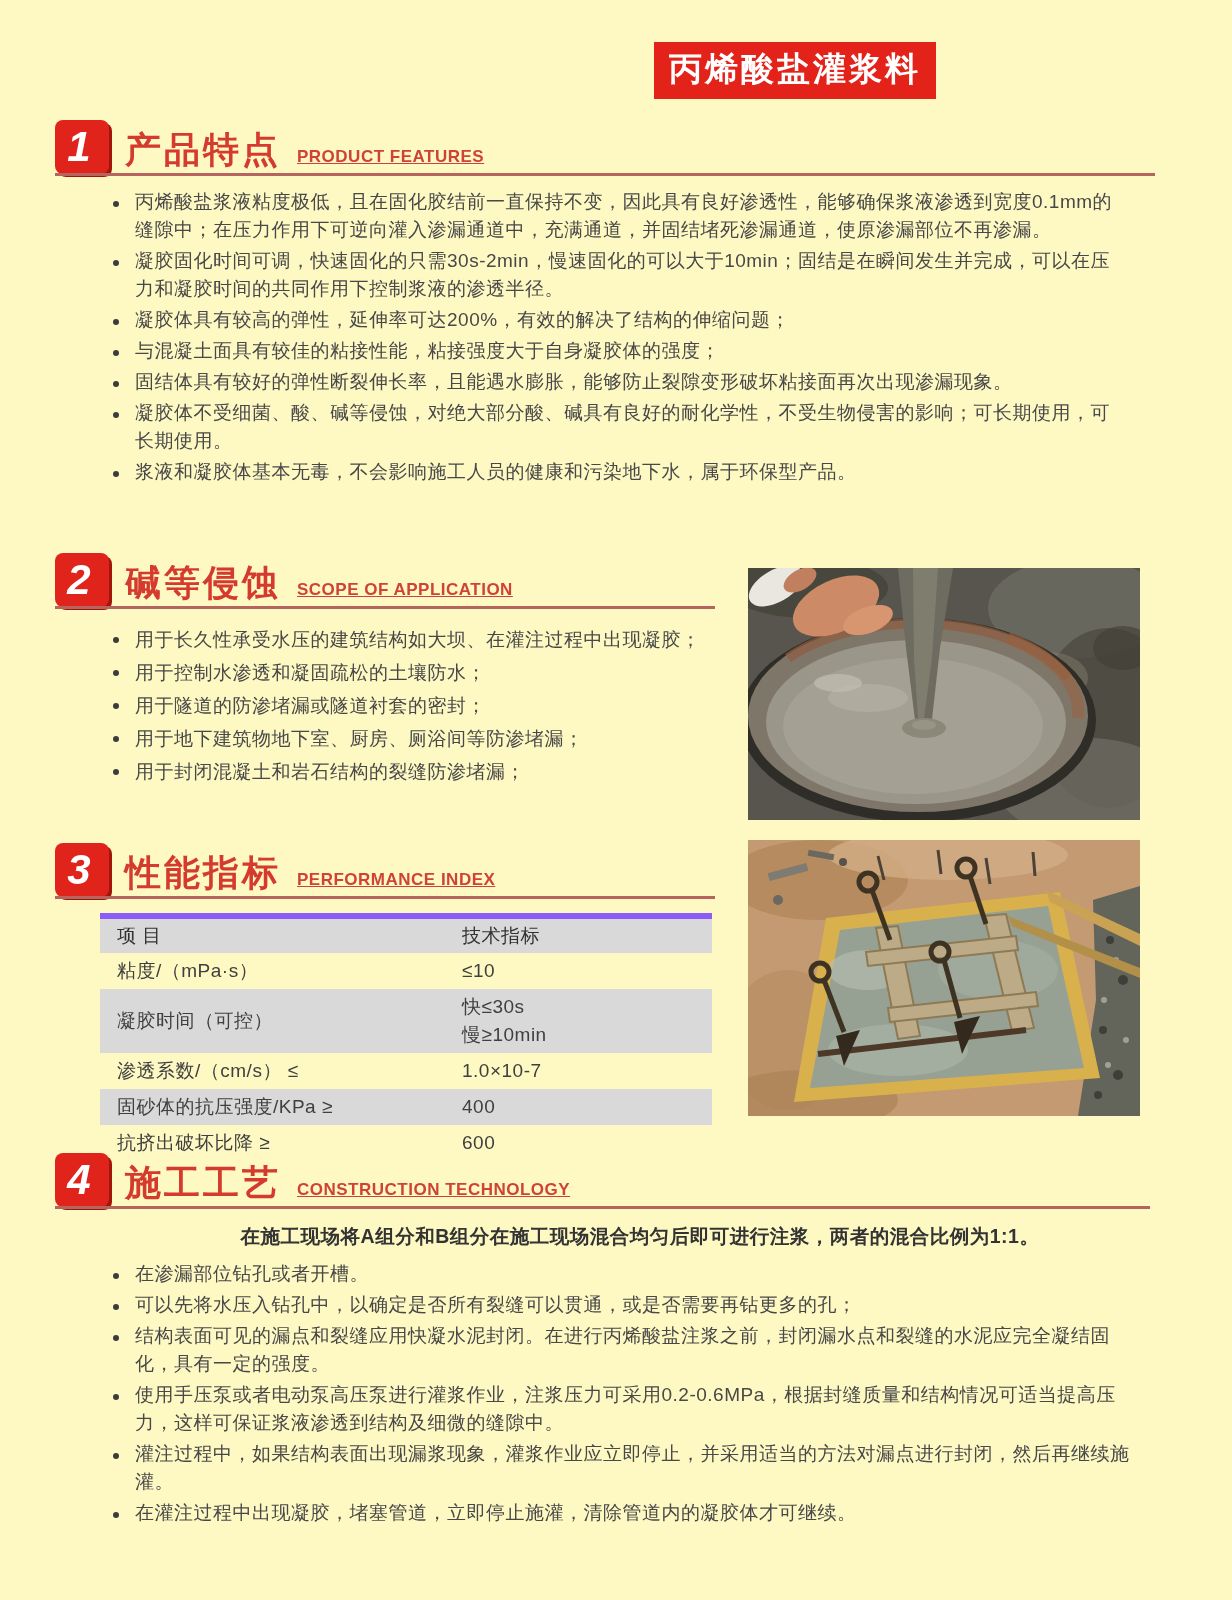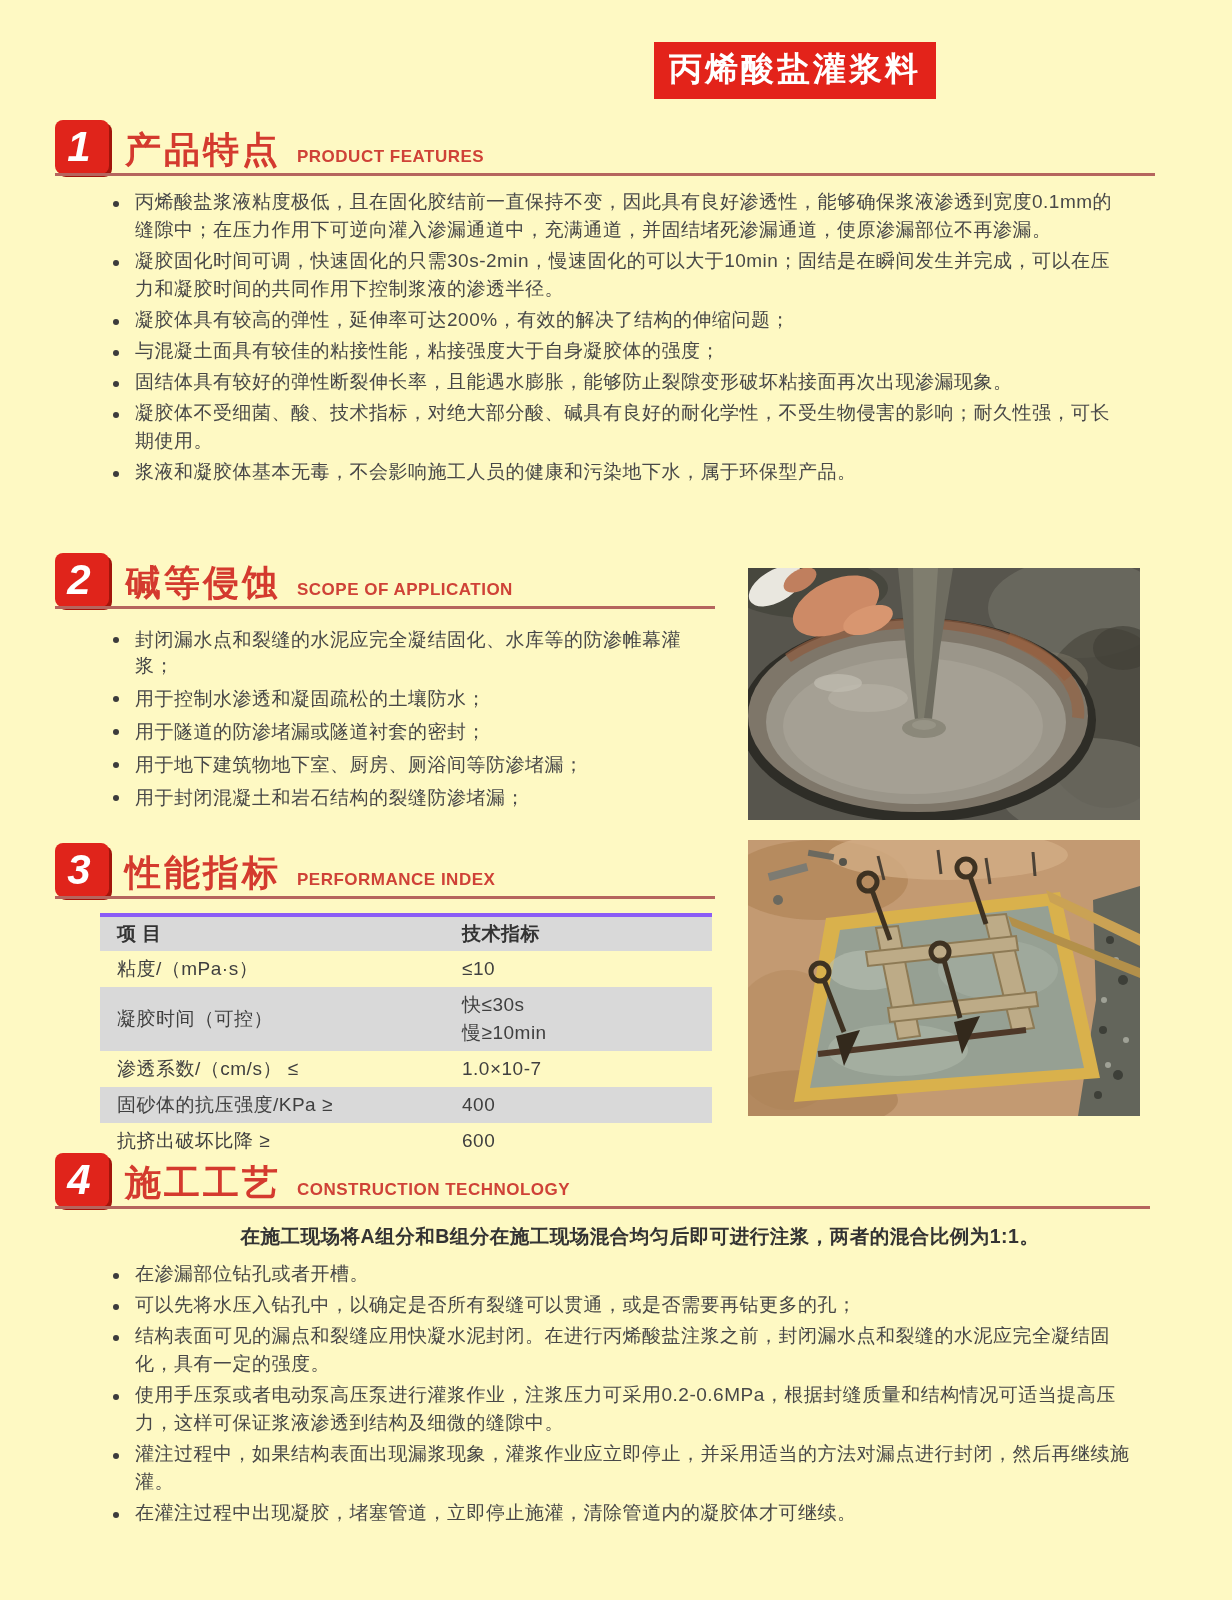--- a/index.html
+++ b/index.html
@@ -21,21 +21,21 @@
   .sec-line { position:absolute; left:0; right:0; bottom:0; height:3px; background:#b5655e; }
   .sec-num {
     width:54px; height:54px; flex:0 0 54px;
     background:#e0241b; border-radius:8px;
     box-shadow:3px 3px 0 #a2150b;
     color:#fff; font-size:42px; font-weight:bold; font-style:italic;
     display:flex; align-items:center; justify-content:center;
     padding-right:6px; margin-bottom:-2px;
   }
   .sec-title-zh { color:#d43a2e; font-size:36px; font-weight:bold; letter-spacing:3px; line-height:1; margin-bottom:4px; }
-  .sec-title-en { color:#cf4237; font-size:17px; font-weight:bold; letter-spacing:0.5px; margin-bottom:5px; white-space:nowrap; }
+  .sec-title-en { color:#cf4237; font-size:17px; font-weight:bold; letter-spacing:0.5px; margin-bottom:5px; white-space:nowrap;text-decoration:underline; }
 
   
   ul.bullets { list-style:none; margin-top:12px; }
   ul.bullets li {
     position:relative; padding-left:42px;
     font-size:19px; line-height:28px; color:#484848;
     margin-bottom:3px; letter-spacing:0.5px;
   }
   ul.bullets li::before {
     content:""; position:absolute; left:20px; top:13px;
@@ -49,21 +49,21 @@
   .intro {
     margin:14px 0 0 75px;
     font-size:19.5px; font-weight:bold; color:#333; letter-spacing:0.5px;text-align:center;
   }
 
   
   table.spec { border-collapse:collapse; margin:14px 0 0 45px; width:612px; font-size:19px; color:#3f3f3f; table-layout:fixed; }
   table.spec td { padding:4px 0 4px 17px; vertical-align:middle; letter-spacing:0.5px; }
   table.spec col.c1 { width:345px; }
   table.spec tr.gray { background:#d9d9d9; }
-  table.spec tr.head td { font-weight:bold; color:#333; border-top:4px solid #8b5cf6; }
+  table.spec tr.head td { font-weight:normal; color:#333; border-top:6px solid #8b5cf6; }
   td.val { white-space:pre-line; line-height:28px; }
 
   
   .photo { position:absolute; display:block; }
   #photo1 { left:748px; top:568px; width:392px; height:252px; }
   #photo2 { left:748px; top:840px; width:392px; height:276px; }
 </style>
 </head>
 <body>
 
@@ -77,34 +77,34 @@
       <div class="sec-num">1</div>
       <div class="sec-title-zh">产品特点</div>
       <div class="sec-title-en">PRODUCT FEATURES</div>
     </div>
     <ul class="bullets" style="margin-left:38px; width:1030px;">
       <li>丙烯酸盐浆液粘度极低，且在固化胶结前一直保持不变，因此具有良好渗透性，能够确保浆液渗透到宽度0.1mm的缝隙中；在压力作用下可逆向灌入渗漏通道中，充满通道，并固结堵死渗漏通道，使原渗漏部位不再渗漏。</li>
       <li>凝胶固化时间可调，快速固化的只需30s-2min，慢速固化的可以大于10min；固结是在瞬间发生并完成，可以在压力和凝胶时间的共同作用下控制浆液的渗透半径。</li>
       <li>凝胶体具有较高的弹性，延伸率可达200%，有效的解决了结构的伸缩问题；</li>
       <li>与混凝土面具有较佳的粘接性能，粘接强度大于自身凝胶体的强度；</li>
       <li>固结体具有较好的弹性断裂伸长率，且能遇水膨胀，能够防止裂隙变形破坏粘接面再次出现渗漏现象。</li>
-      <li>凝胶体不受细菌、酸、技术指标，对绝大部分酸、碱具有良好的耐化学性，不受生物侵害的影响；耐久性强，可长期使用。</li>
+      <li>凝胶体不受细菌、酸、碱等侵蚀，对绝大部分酸、碱具有良好的耐化学性，不受生物侵害的影响；可长期使用，可长期使用。</li>
       <li>浆液和凝胶体基本无毒，不会影响施工人员的健康和污染地下水，属于环保型产品。</li>
     </ul>
   </div>
 
   <div class="section" id="sec2" style="top:553px; width:660px;">
     <div class="sec-header">
       <div class="sec-line"></div>
       <div class="sec-num">2</div>
       <div class="sec-title-zh">碱等侵蚀</div>
       <div class="sec-title-en">SCOPE OF APPLICATION</div>
     </div>
     <ul class="bullets" style="margin-left:38px; width:620px; margin-top:18px;">
-      <li>封闭漏水点和裂缝的水泥应完全凝结固化、水库等的防渗帷幕灌浆；</li>
+      <li>用于长久性承受水压的建筑结构如大坝、在灌注过程中出现凝胶；</li>
       <li>用于控制水渗透和凝固疏松的土壤防水；</li>
       <li>用于隧道的防渗堵漏或隧道衬套的密封；</li>
       <li>用于地下建筑物地下室、厨房、厕浴间等防渗堵漏；</li>
       <li>用于封闭混凝土和岩石结构的裂缝防渗堵漏；</li>
     </ul>
   </div>
 
   <div class="section" id="sec3" style="top:843px; width:660px;">
     <div class="sec-header">
       <div class="sec-line"></div>

